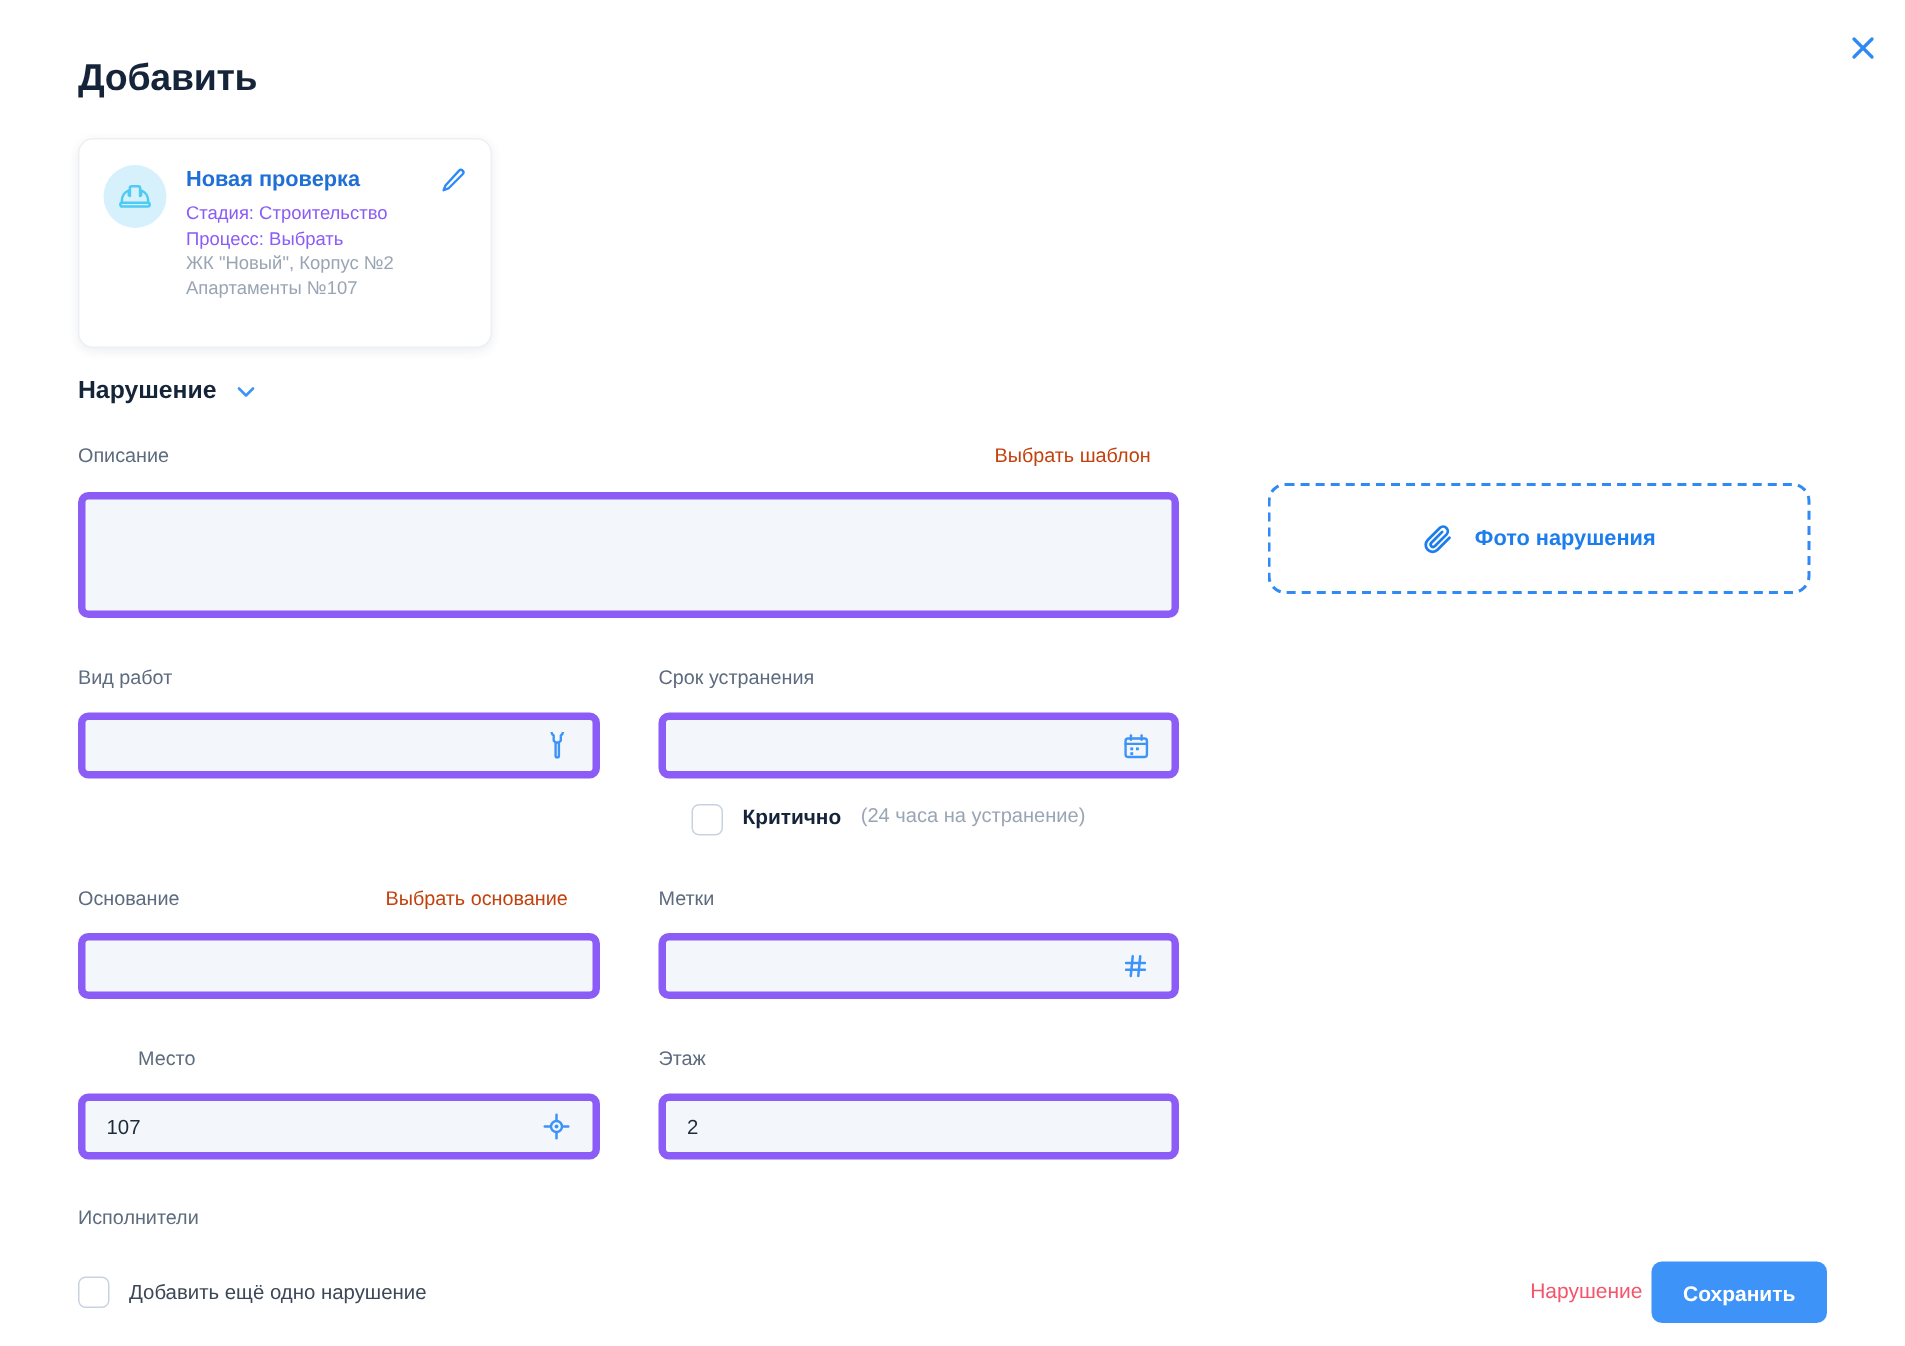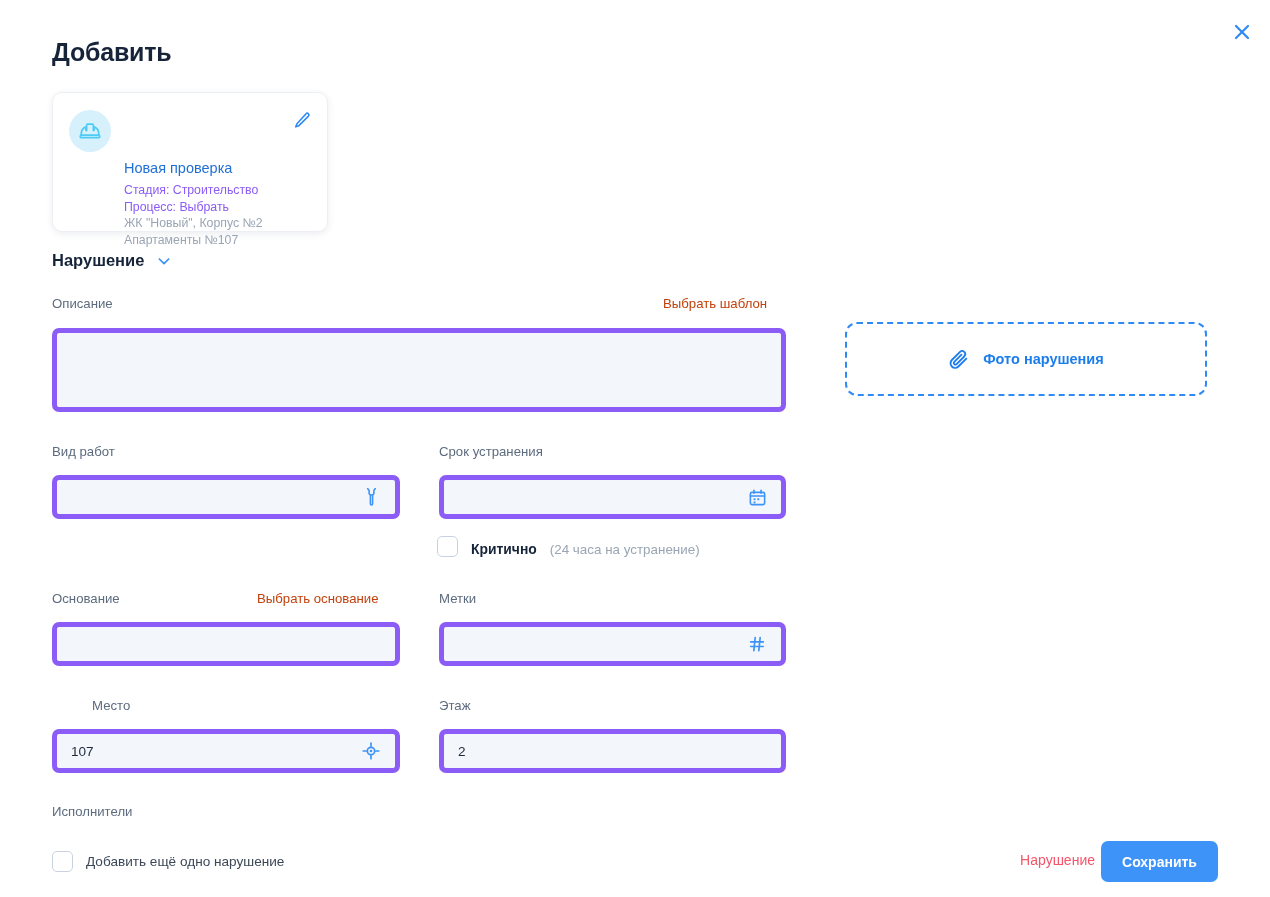--- a/index.html
+++ b/index.html
@@ -68,25 +68,24 @@
     border-radius: 50%;
     background: #d6f1fc;
     display: flex;
     align-items: center;
     justify-content: center;
     color: #4ecbf5;
   }
   .card-body { flex: 1 1 auto; min-width: 0; padding-top: 1px; }
   .card-title {
     font-size: 14.5px;
-    font-weight: normal;
+    font-weight: bold;
     color: #1f6fd6;
     line-height: 18px;
     margin-bottom: 5px;
-    margin-top: 48px;
   }
   .card-line {
     font-size: 12.3px;
     line-height: 16.5px;
     color: #8b5cf6;
     white-space: nowrap;
   }
   .card-line.muted { color: #9aa5b4; }
   .card-edit {
     position: absolute;
@@ -177,24 +176,24 @@
     width: 21px;
     height: 21px;
     border: 1px solid #c9d3e0;
     border-radius: 5px;
     background: #ffffff;
     flex: 0 0 auto;
     cursor: pointer;
   }
   .crit-row {
     position: absolute;
-    left: 437px;
+    left: 461px;
     top: 536px;
     display: flex;
-    align-items: flex-end;
+    align-items: flex-start;
     gap: 13px;
   }
   .crit-row .strong {
     font-size: 13.9px;
     font-weight: bold;
     color: #16243a;
   }
   .crit-row .note {
     font-size: 13.4px;
     color: #9aa5b4;

